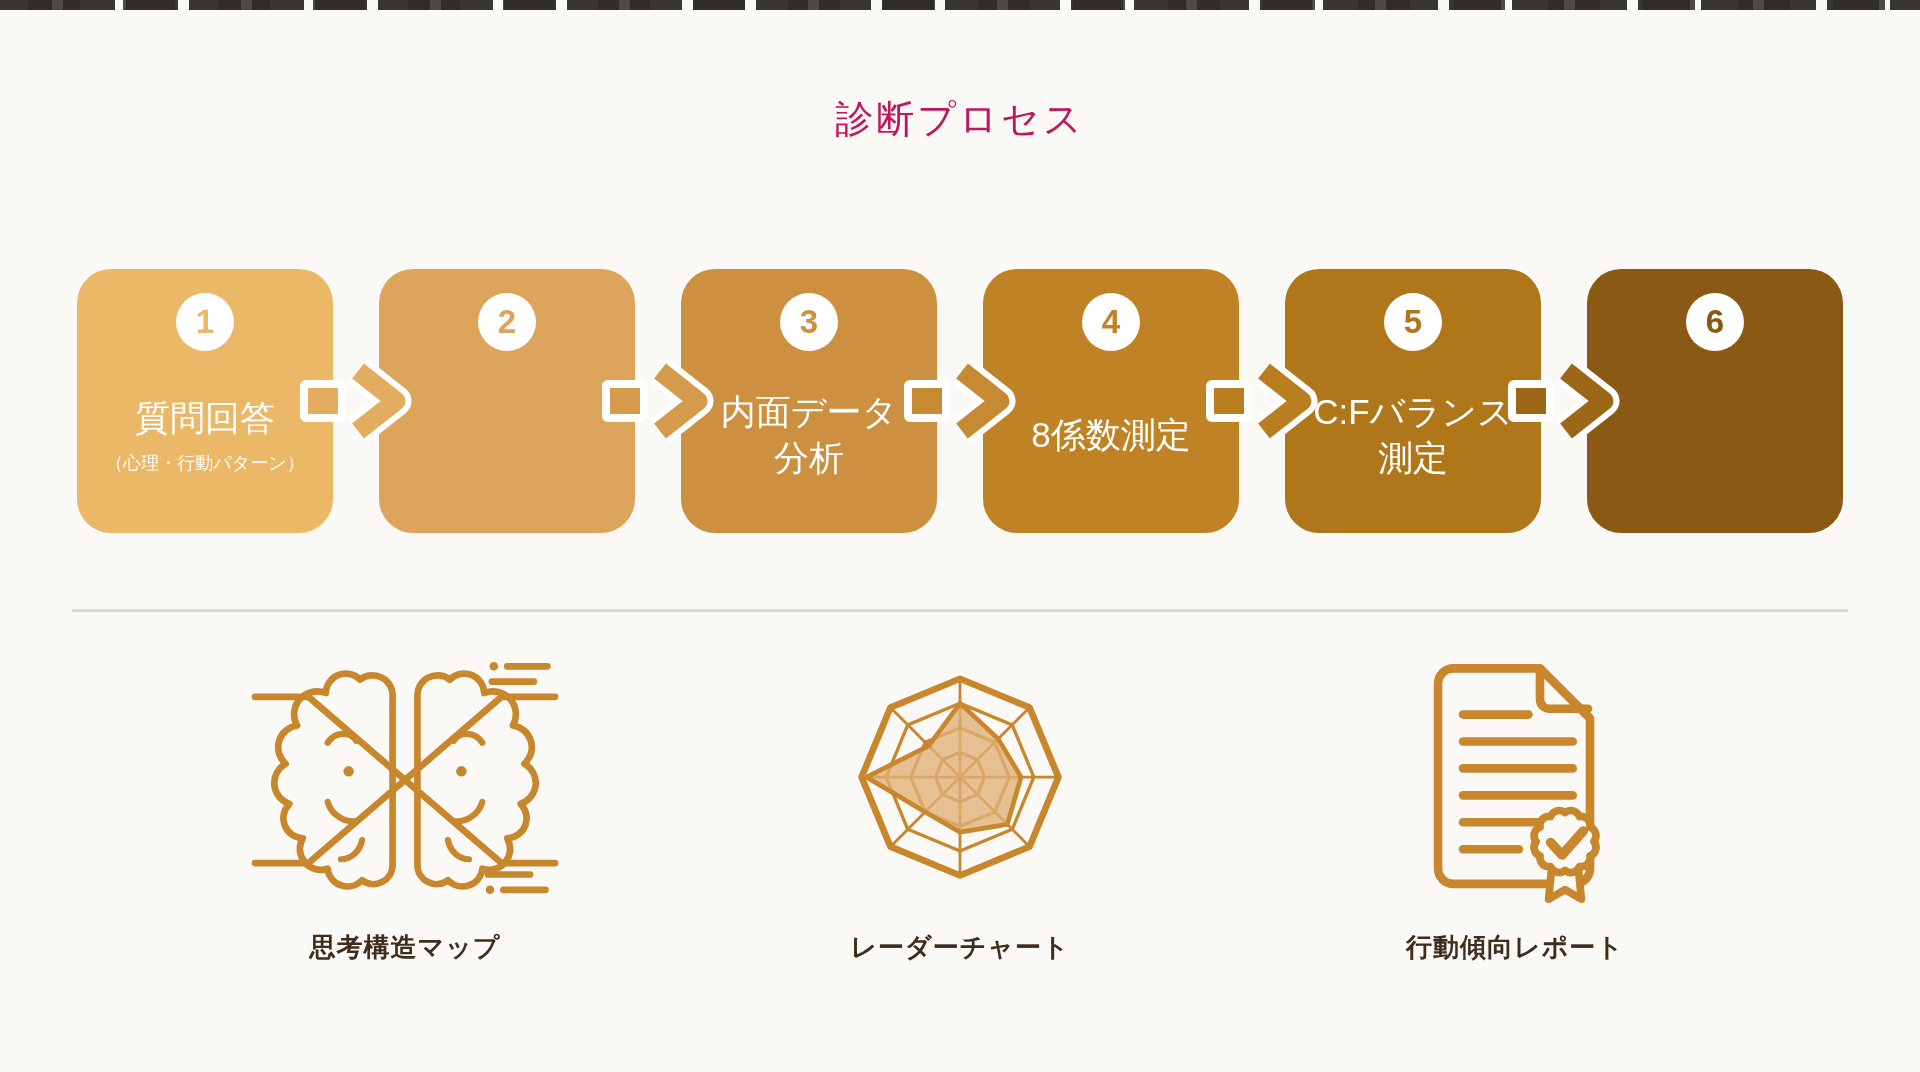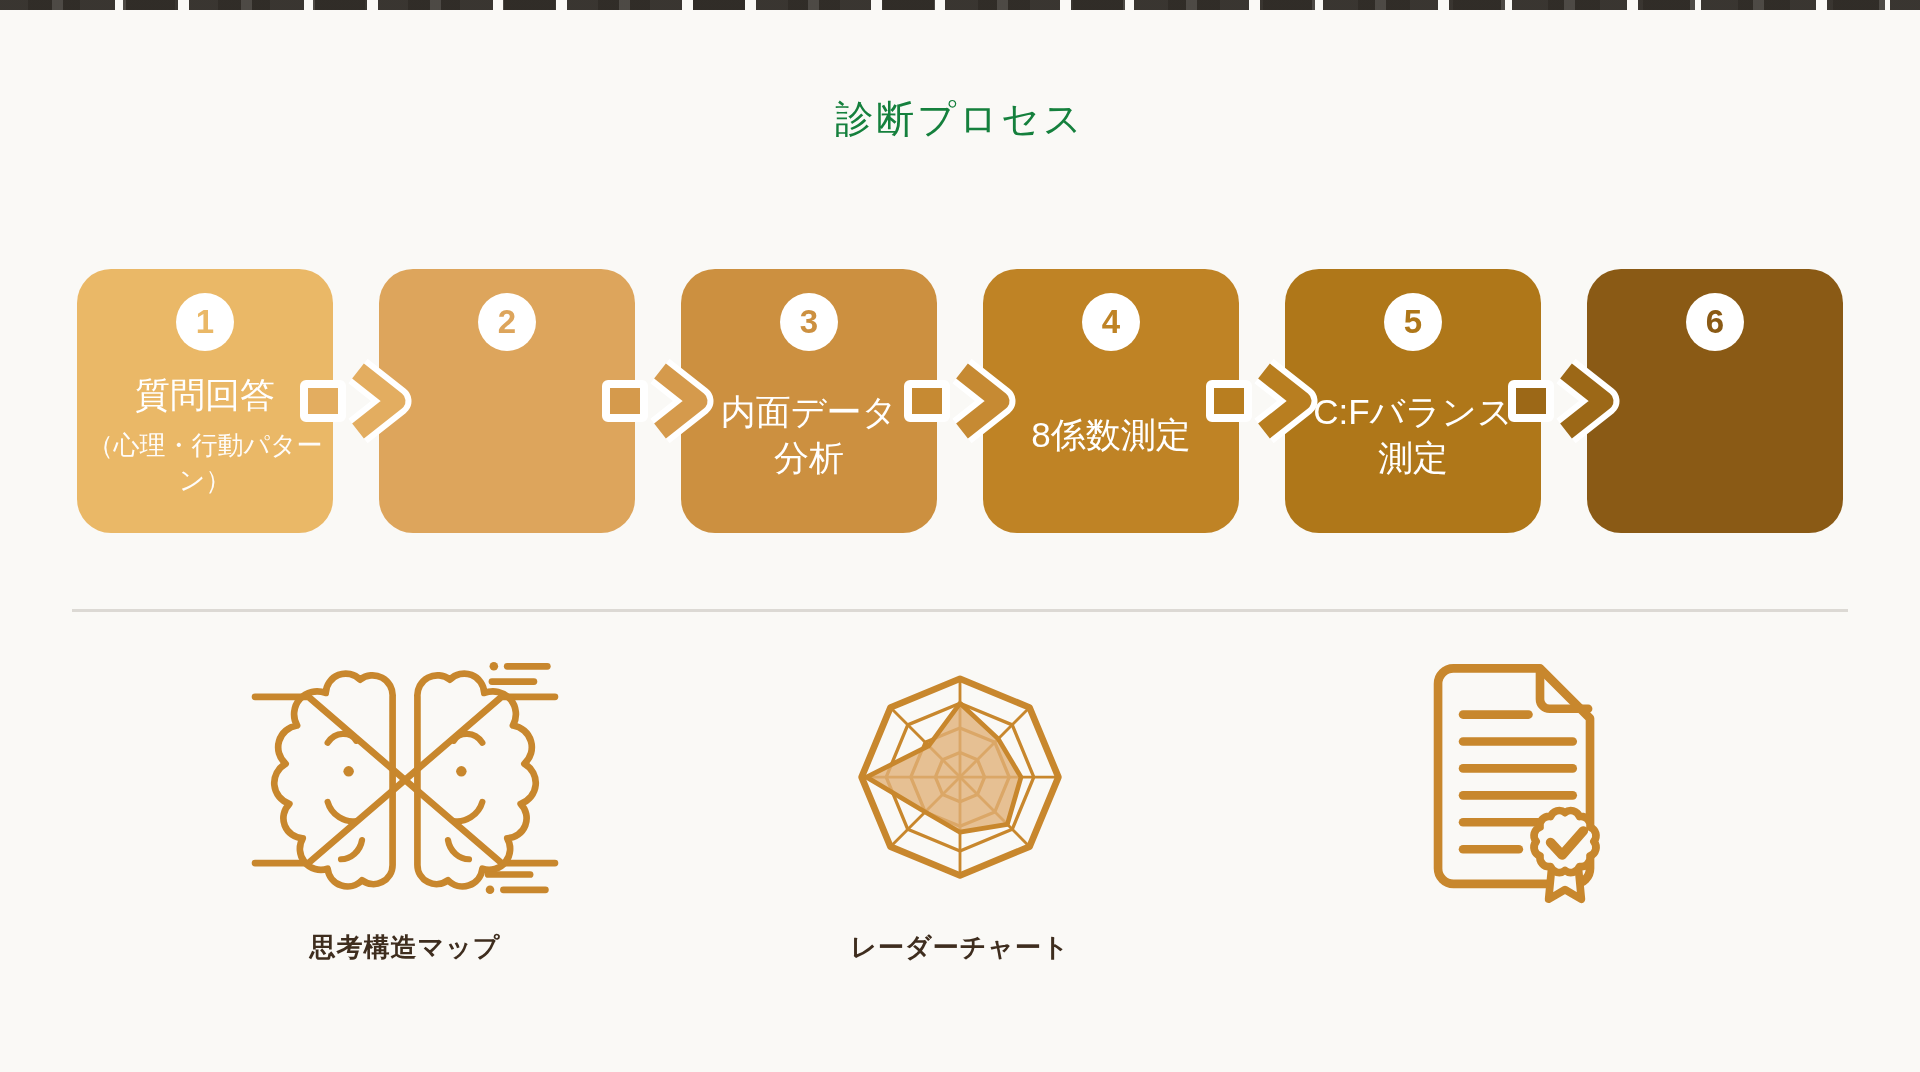--- a/index.html
+++ b/index.html
@@ -45,21 +45,21 @@
     display:flex; align-items:center; justify-content:center;
     font-size:33px; font-weight:700;
   }
   .step-text{
     flex:1;
     display:flex; flex-direction:column; justify-content:center;
     text-align:center;
     padding-bottom:14px;
   }
   .step-main{ font-size:35px; line-height:1.32; font-weight:500; }
-  .step-sub{ font-size:26px; margin-top:10px; opacity:.97; }
+  .step-sub{ font-size:18px; margin-top:10px; opacity:.97; }
   .arrow-slot{
     width:46px; position:relative; z-index:3;
   }
   .arrow-slot svg{
     position:absolute; left:50%; top:50%;
     transform:translate(-50%,-50%);
   }
   
   .divider{
     margin:76px 72px 0;
@@ -85,21 +85,21 @@
     font-weight:600;
     color:#3e2d1e;
     letter-spacing:1px;
   }
 </style>
 </head>
 <body style="background: rgb(250, 249, 246);">
 
 <div class="top-strip"></div>
 
-<h1 class="page-title" style="color: #15803d;">診断プロセス</h1>
+<h1 class="page-title" style="color: #be185d;">診断プロセス</h1>
 
 <div class="flow" id="flow">
     <div class="step" style="background: rgb(234, 184, 103);">
       <div class="num-circle" style="color: rgb(234, 184, 103);">1</div>
       <div class="step-text">
         <div class="step-main">質問回答</div>
         <div class="step-sub">（心理・行動パターン）</div>
       </div>
     </div>
     <div class="arrow-slot">
@@ -243,15 +243,16 @@
         <path d="M159,214 L155,256 L172,246 L189,256 L185,214" stroke-width="8" fill="#faf9f6"></path>
 
         <path fill="#faf9f6" stroke-width="8" d="M202,196
           A9.5,9.5 0 0 1 198,211 A9.5,9.5 0 0 1 187,222 A9.5,9.5 0 0 1 172,226
           A9.5,9.5 0 0 1 157,222 A9.5,9.5 0 0 1 146,211 A9.5,9.5 0 0 1 142,196
           A9.5,9.5 0 0 1 146,181 A9.5,9.5 0 0 1 157,170 A9.5,9.5 0 0 1 172,166
           A9.5,9.5 0 0 1 187,170 A9.5,9.5 0 0 1 198,181 A9.5,9.5 0 0 1 202,196 Z"></path>
         <path d="M157,197 L169,210 L191,185" stroke-width="10"></path>
       </svg>
     </div>
+    <div class="output-label">行動傾向レポート</div>
   </div>
 
 </div>
 
 </body></html>

